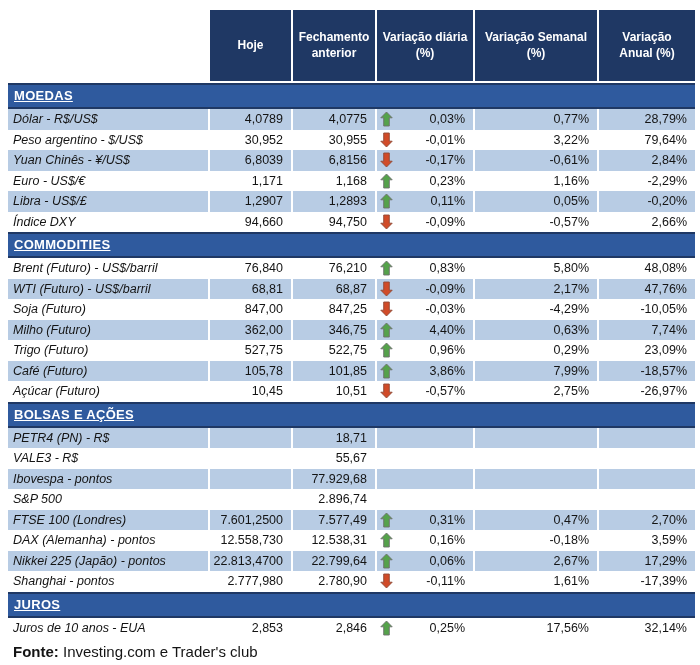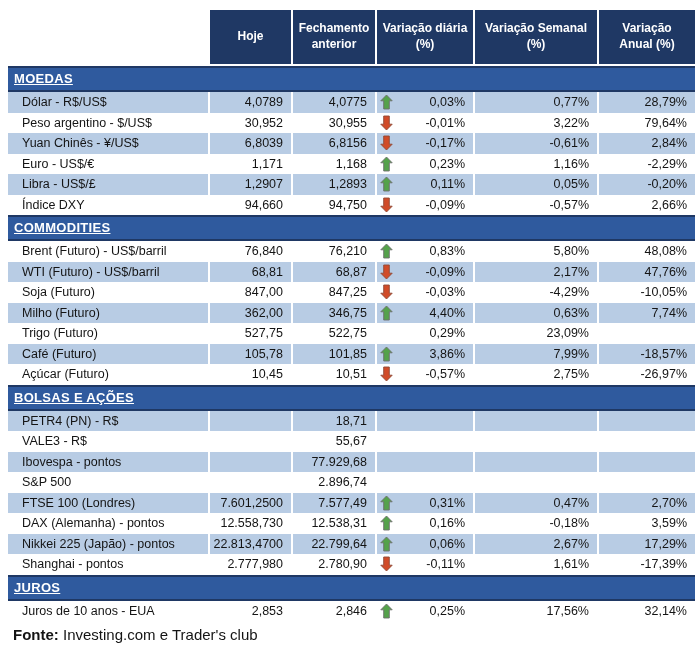--- a/index.html
+++ b/index.html
@@ -10,21 +10,21 @@
   }
   .sheet{position:relative;margin:10px 0 0 8px;width:687px;}
 
   .grid-row{
     display:grid;
     grid-template-columns:200px 81px 82px 96px 122px 96px;
     column-gap:2px;
   }
 
   
-  .header-row{height:54px;margin-bottom:2px;}
+  .header-row{height:71px;margin-bottom:2px;}
   .hspacer{background:transparent;}
   .hcell{
     background:var(--header-bg,#1F3864);
     color:#ffffff;font-weight:bold;font-size:12px;line-height:1.3;
     display:flex;align-items:center;justify-content:center;
     text-align:center;white-space:pre-line;padding:0 2px;
   }
 
   
   .section-bar{
@@ -35,21 +35,21 @@
     height:22px;line-height:22px;padding-left:6px;letter-spacing:.3px;text-decoration:underline;
   }
 
   
   .row{height:20.5px;}
   .row .cell{
     font-size:12.5px;color:#141414;
     display:flex;align-items:center;overflow:hidden;white-space:nowrap;
   }
   .row.shaded .cell{background:var(--row-shaded,#B8CCE4);}
-  .cell.label{padding-left:14px;}
+  .cell.label{padding-left:5px;font-style:italic;}
   .cell.num{justify-content:flex-end;padding-right:8px;}
   .cell.vard{position:relative;justify-content:flex-end;}
   .arrow{position:absolute;left:3px;top:2px;width:13px;height:16px;display:block;}
 
   
   .fonte{margin-top:5px;padding-left:5px;font-size:15px;color:#141414;}
   .fonte b{font-weight:bold;}
 </style>
 </head>
 <body>
@@ -200,20 +200,26 @@
             </svg></span>
           <span>4,40%</span>
         </div>
         <div class="cell num">0,63%</div>
         <div class="cell num">7,74%</div>
       </div>
       <div class="grid-row row">
         <div class="cell label">Trigo (Futuro)</div>
         <div class="cell num">527,75</div>
         <div class="cell num">522,75</div>
+        <div class="cell num vard">
+          <span class="arrow"><svg width="13" height="16" viewBox="0 0 13 16" xmlns="http://www.w3.org/2000/svg">
+              <path d="M6.5 1 L12.2 6.8 H9.3 V15 H3.7 V6.8 H0.8 Z" fill="#55A24B" stroke="#6E6E6E" stroke-width="0.9" stroke-linejoin="round"></path>
+            </svg></span>
+          <span>0,96%</span>
+        </div>
         <div class="cell num">0,29%</div>
         <div class="cell num">23,09%</div>
       </div>
       <div class="grid-row row shaded">
         <div class="cell label">Café (Futuro)</div>
         <div class="cell num">105,78</div>
         <div class="cell num">101,85</div>
         <div class="cell num vard">
           <span class="arrow"><svg width="13" height="16" viewBox="0 0 13 16" xmlns="http://www.w3.org/2000/svg">
               <path d="M6.5 1 L12.2 6.8 H9.3 V15 H3.7 V6.8 H0.8 Z" fill="#55A24B" stroke="#6E6E6E" stroke-width="0.9" stroke-linejoin="round"></path>

